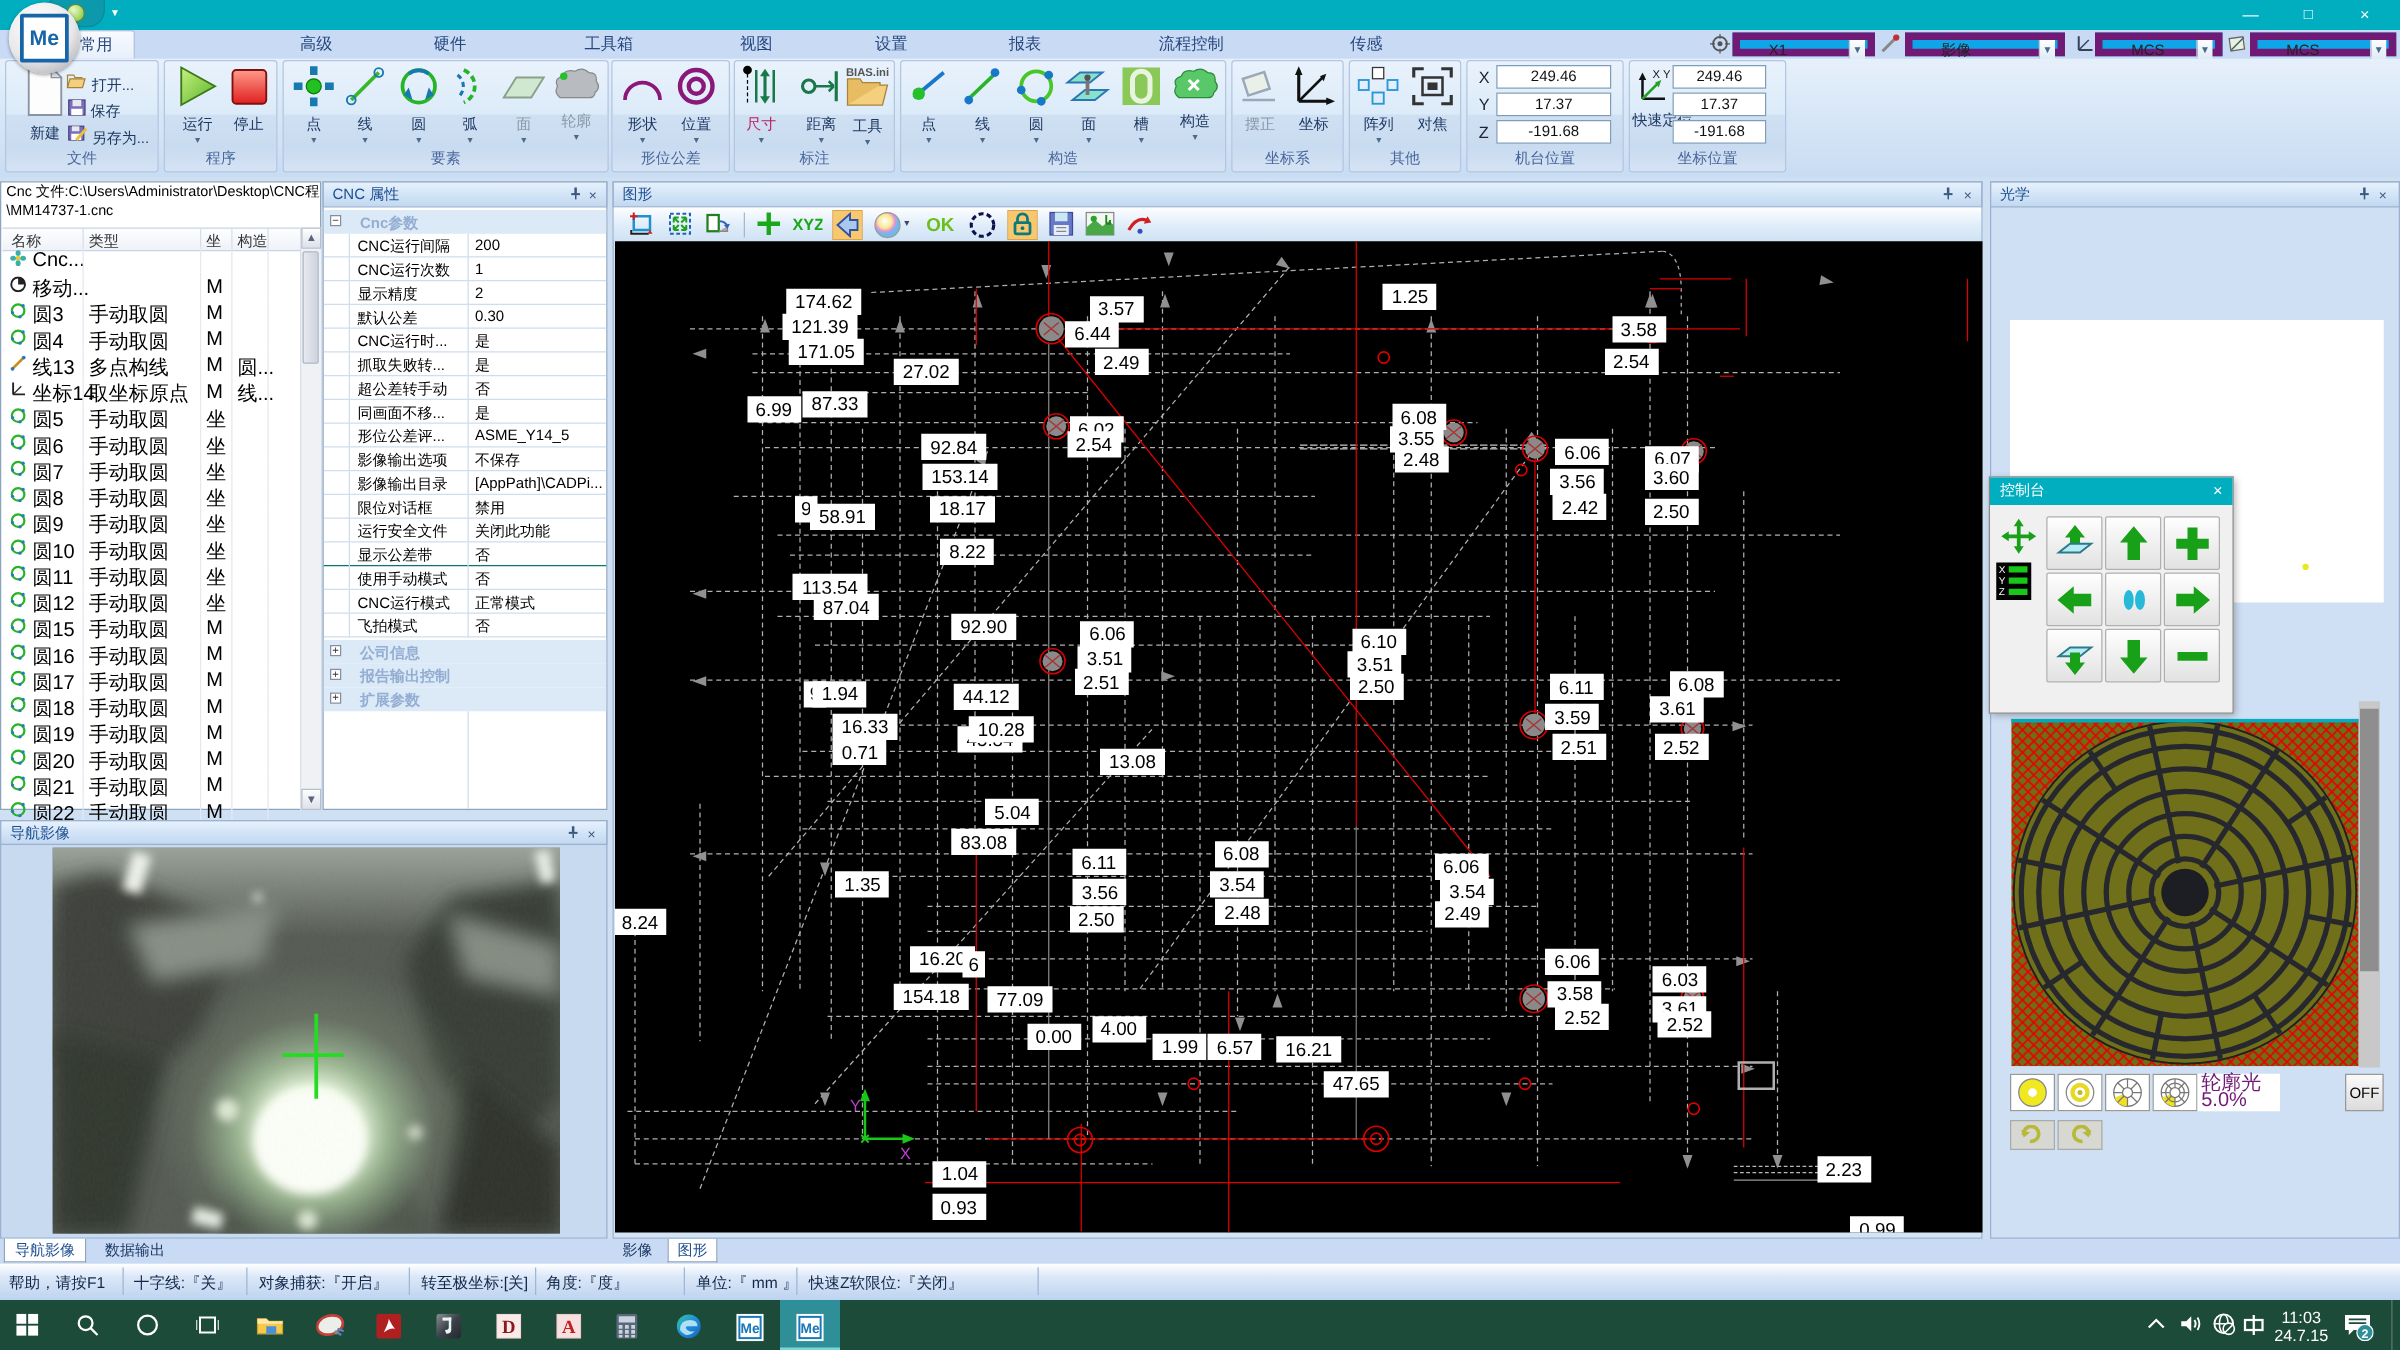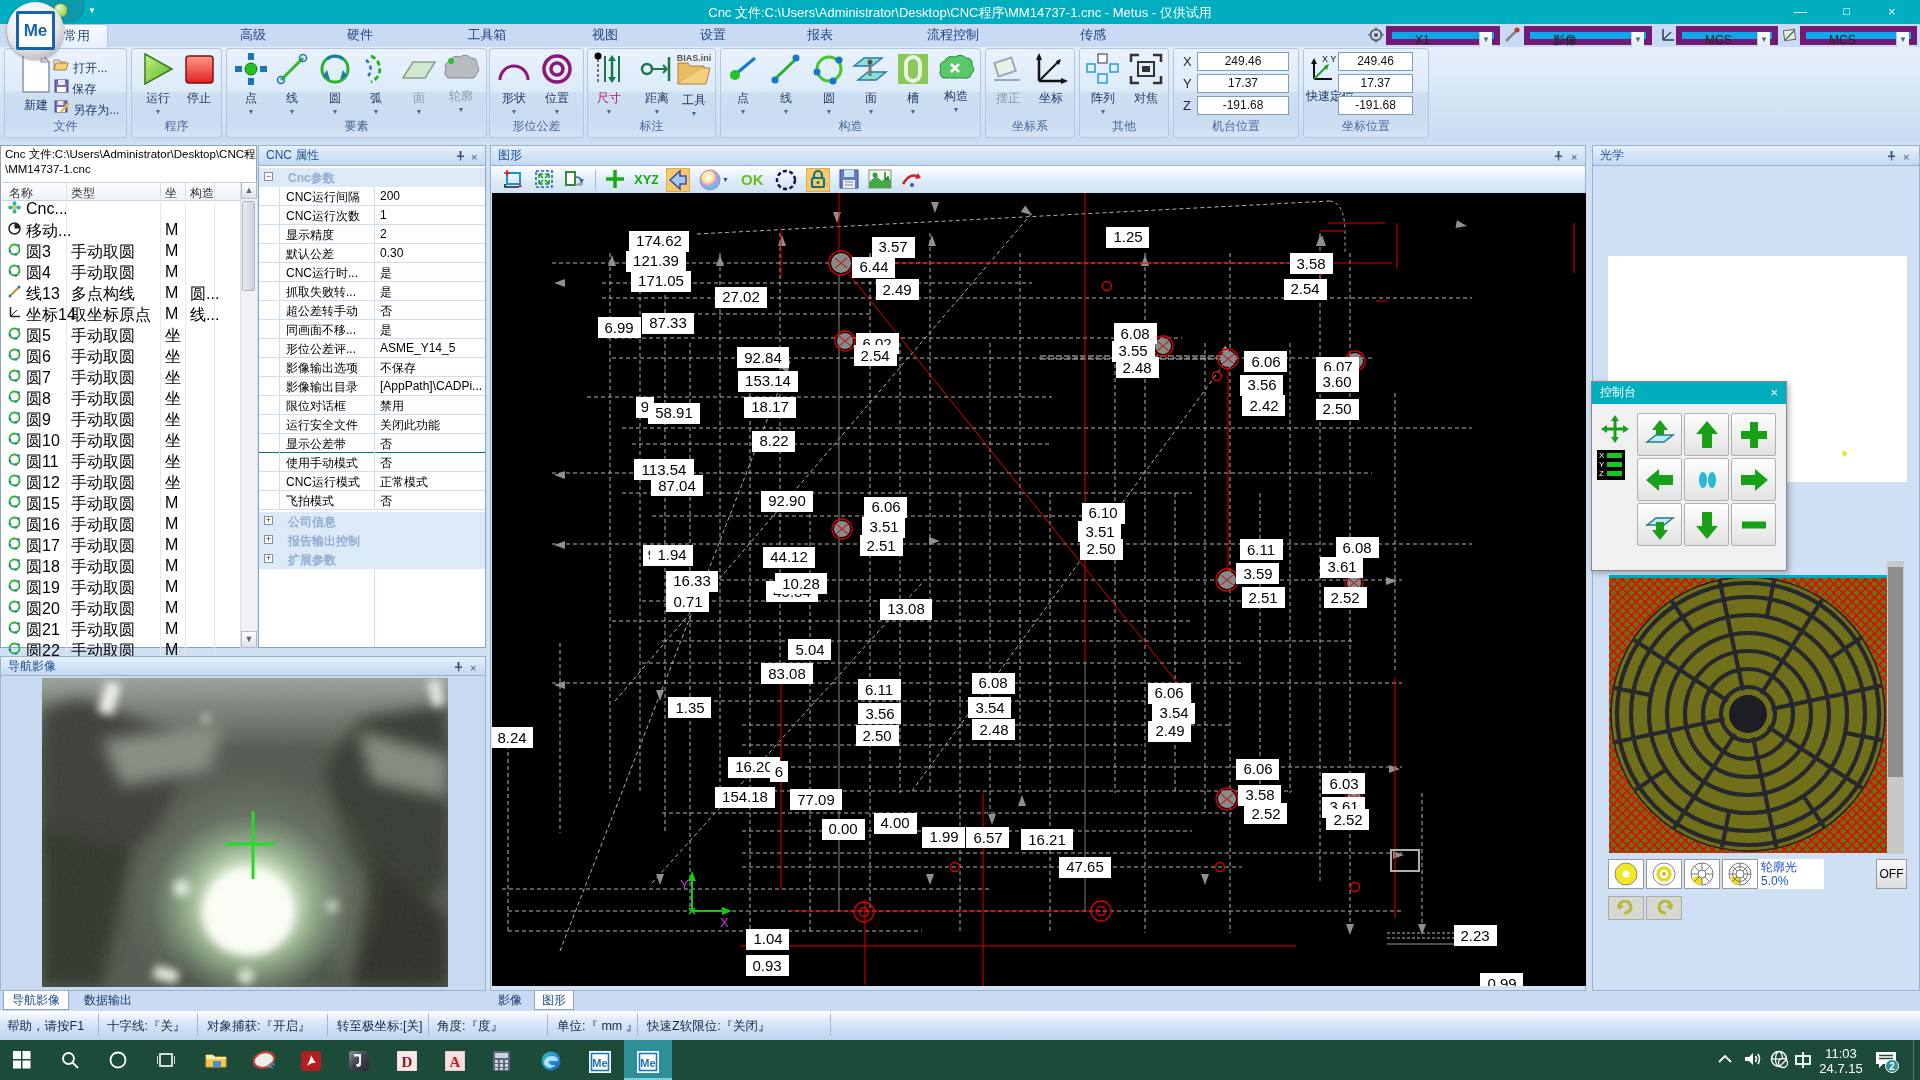--- a/index.html
+++ b/index.html
@@ -65,21 +65,20 @@
 
 #taskbar{left:0;top:1040px;width:1920px;height:40px;background:#1d4b3a}
 .tbact{position:absolute;top:0;width:48px;height:40px;background:#2e8f98;border-bottom:2px solid #7fd4da}
 .tray{position:absolute;color:#fff;font-size:13px}
 </style></head><body>
 <div id="app">
 <div class="abs" id="titlebar"></div>
 <div class="abs" id="qat"></div>
     <div class="abs" id="qorb"></div>
     <div class="abs" id="qarr">▼</div>
-<div class="abs" id="titletext">Cnc 文件:C:\Users\Administrator\Desktop\CNC程序\MM14737-1.cnc - Metus - 仅供试用</div>
 <div class="abs winbtn" style="left:1794px">—</div>
 <div class="abs winbtn" style="left:1843px;font-size:12px">□</div>
 <div class="abs winbtn" style="left:1888px">×</div>
 <div class="abs" id="mebtn">
       <div class="abs" id="mesq">Me</div>
     </div>
 <div class="abs" id="tabrow"></div>
 <div class="abs rtab act" style="left:46px;width:62px">常用</div>
 <div class="abs rtab" style="left:226px;width:54px">高级</div>
 <div class="abs rtab" style="left:333px;width:54px">硬件</div>
@@ -1770,21 +1769,21 @@
           <line x1="13" y1="12" x2="20.8" y2="4.2" stroke="#777"></line>
           <line x1="13" y1="12" x2="13.0" y2="1.0" stroke="#777"></line>
           <line x1="13" y1="12" x2="5.2" y2="4.2" stroke="#777"></line>
           <line x1="13" y1="12" x2="2.0" y2="12.0" stroke="#777"></line>
           <line x1="13" y1="12" x2="5.2" y2="19.8" stroke="#777"></line>
           <line x1="13" y1="12" x2="13.0" y2="23.0" stroke="#777"></line>
           <line x1="13" y1="12" x2="20.8" y2="19.8" stroke="#777"></line>
           <circle cx="13" cy="12" r="7.5" fill="none" stroke="#777"></circle>
           <circle cx="13" cy="12" r="4" fill="#fff" stroke="#777"></circle>
         </svg></div>
-<div class="abs" style="left:165px;top:713px;width:66px;height:30px;background:#fff;font-size:12px;color:#1d4ed8;padding:1px 0 0 3px;line-height:14px">轮廓光<br>5.0%</div>
+<div class="abs" style="left:165px;top:713px;width:66px;height:30px;background:#fff;font-size:16px;color:#701a75;padding:1px 0 0 3px;line-height:14px">轮廓光<br>5.0%</div>
 <div class="abs" style="left:283px;top:713px;width:31px;height:30px;background:linear-gradient(#fafafa,#dcdcdc);border:1px solid #999;font-size:12px;color:#000;text-align:center;line-height:28px">OFF</div>
 <div class="abs" style="left:15px;top:750px;width:36px;height:24px;background:#d8d8d2;border:1px solid #aaa;text-align:center;padding-top:3px"><svg width="22" height="16">
           <path d="M4 8 A6 6 0 1 1 9 13" fill="none" stroke="#b8b83a" stroke-width="3"></path>
           <path d="M2 4 L4 10 L9 6 Z" fill="#b8b83a"></path>
         </svg></div>
 <div class="abs" style="left:53px;top:750px;width:36px;height:24px;background:#d8d8d2;border:1px solid #aaa;text-align:center;padding-top:3px"><svg width="22" height="16">
           <path d="M18 8 A6 6 0 1 0 13 13" fill="none" stroke="#b8b83a" stroke-width="3"></path>
           <path d="M20 4 L18 10 L13 6 Z" fill="#b8b83a"></path>
         </svg></div>
 </div>

